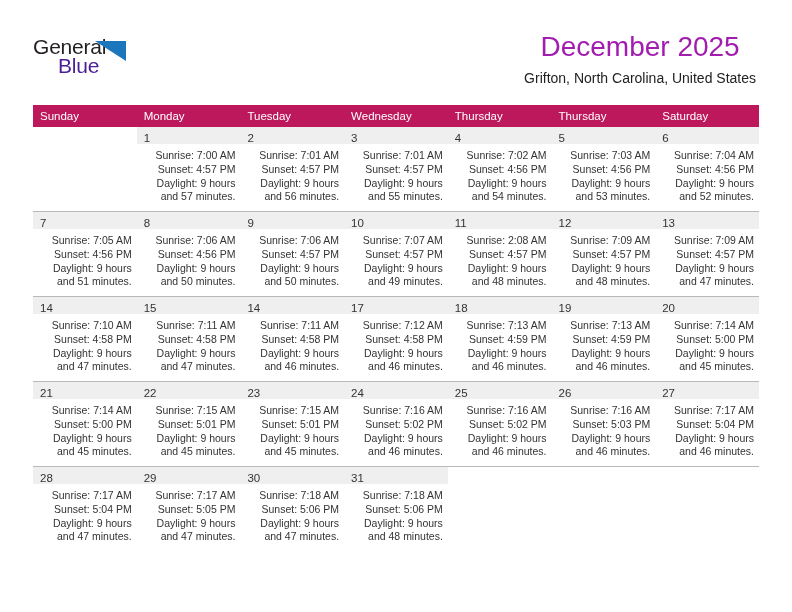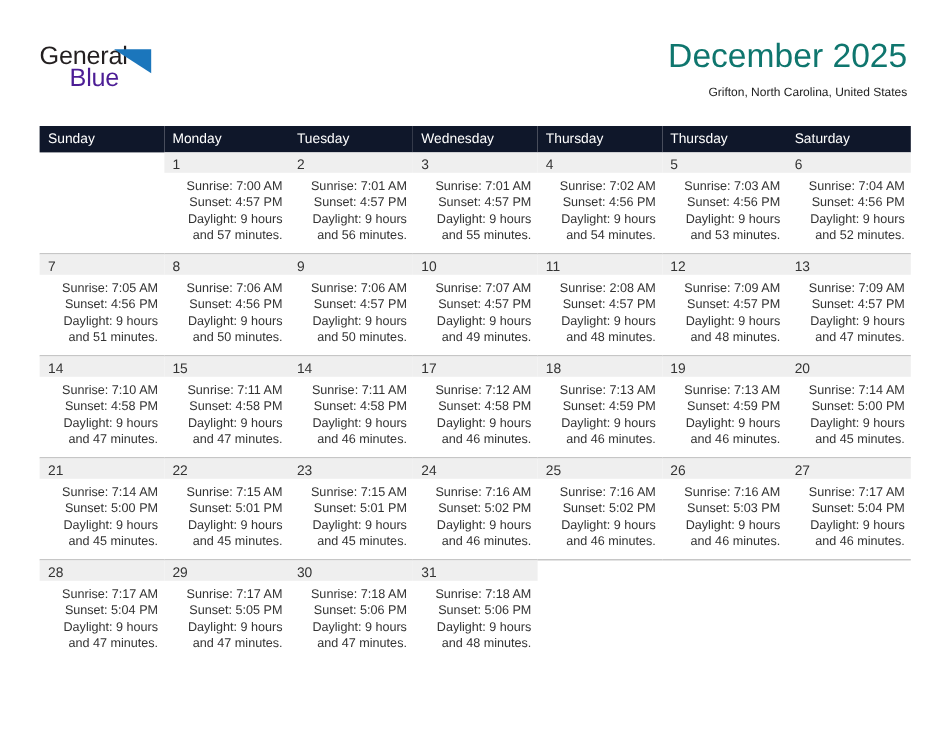--- a/index.html
+++ b/index.html
@@ -66,45 +66,45 @@
   }
 
   .title-block {
     position: absolute;
     right: 36px;
     top: 30px;
     text-align: right;
   }
   .month-title {
     font-size: 28px;
-    color: #0f766e;
+    color: #a21caf;
     font-weight: normal;
     line-height: 34px;
     white-space: nowrap;
     text-align: center;
   }
   .location-sub {
     margin-top: 5px;
-    font-size: 10px;
+    font-size: 14px;
     color: #222222;
     line-height: 18px;
     white-space: nowrap;
   }
 
   
   .calendar {
     position: absolute;
     left: 33px;
     top: 105px;
     width: 726px;
     border-collapse: collapse;
     table-layout: fixed;
   }
   .calendar th {
-    background: #0f172a;
+    background: #be185d;
     color: #ffffff;
     font-size: 11.5px;
     font-weight: normal;
     text-align: left;
     padding: 5px 0 5px 7px;
     height: 11px;
     border: none;
   }
   .calendar td {
     width: 103.71px;

